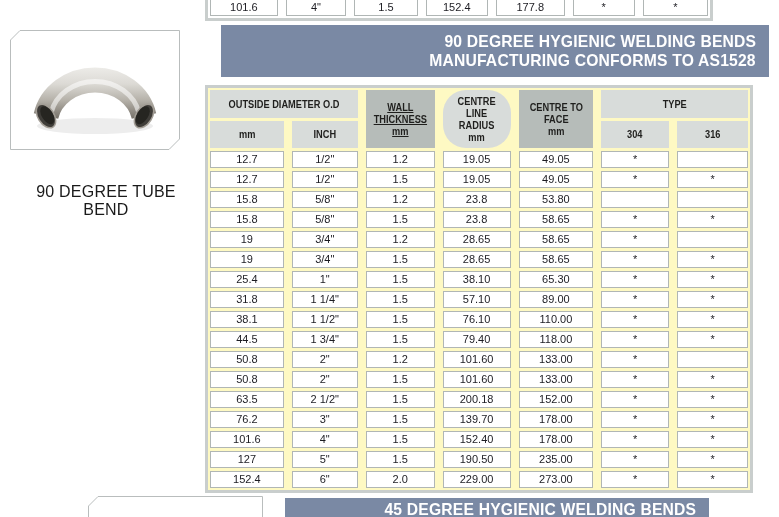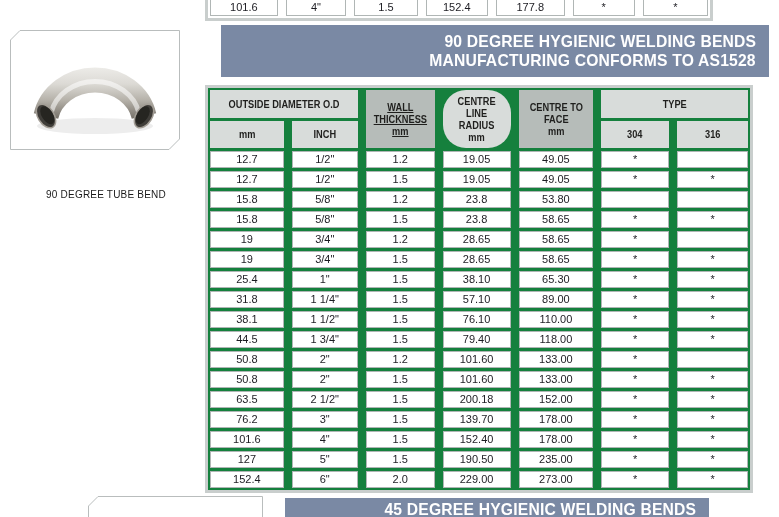--- a/index.html
+++ b/index.html
@@ -47,21 +47,21 @@
   }
   .band2{
     position:absolute;left:285px;top:498px;width:424px;height:19px;
     background:var(--band);overflow:hidden;box-sizing:border-box;
     text-align:right;padding-right:13px;
   }
   .band2 .band-line{position:relative;top:2px;}
   
   .tbl{
     position:absolute;left:205px;top:85px;width:548px;box-sizing:border-box;
-    background:#15803d;border:3px solid var(--outerborder);padding:2px;
+    background:#fef9c3;border:3px solid var(--outerborder);padding:2px;
   }
   .hdr{grid-template-rows:28px 27px;row-gap:3px;}
   .hc{
     display:flex;align-items:center;justify-content:center;text-align:center;
     font-weight:bold;font-size:10.5px;line-height:1.15;color:#1f1f1d;
     white-space:pre-line;
   }
   .hc .cond{display:inline-block;transform:scaleX(.88);white-space:pre-line;}
   .light{background:var(--hdrlight);}
   .dark{background:var(--hdrdark);}
@@ -70,22 +70,22 @@
   .sub-inch{grid-column:2;grid-row:2;}
   .span-wall{grid-column:3;grid-row:1/3;text-decoration:underline;}
   .span-clr{grid-column:4;grid-row:1/3;border-radius:23px;}
   .span-ctf{grid-column:5;grid-row:1/3;}
   .span-type{grid-column:6/8;grid-row:1;}
   .sub-304{grid-column:6;grid-row:2;}
   .sub-316{grid-column:7;grid-row:2;}
   
   .photo-frame{position:absolute;left:10px;top:30px;}
   .caption{
-    position:absolute;left:20px;top:189px;width:172px;text-align:center;
-    font-size:10px;color:#1a1a1a;letter-spacing:.2px;
+    position:absolute;left:20px;top:183px;width:172px;text-align:center;
+    font-size:16px;color:#1a1a1a;letter-spacing:.2px;
   }
   .note{position:absolute;left:60px;top:246px;font-size:12.5px;color:#1a1a1a;}
   .photo-frame2{position:absolute;left:88px;top:496px;}
 </style>
 </head>
 <body>
 
 <div class="page">
 
   <div class="prev-clip">

